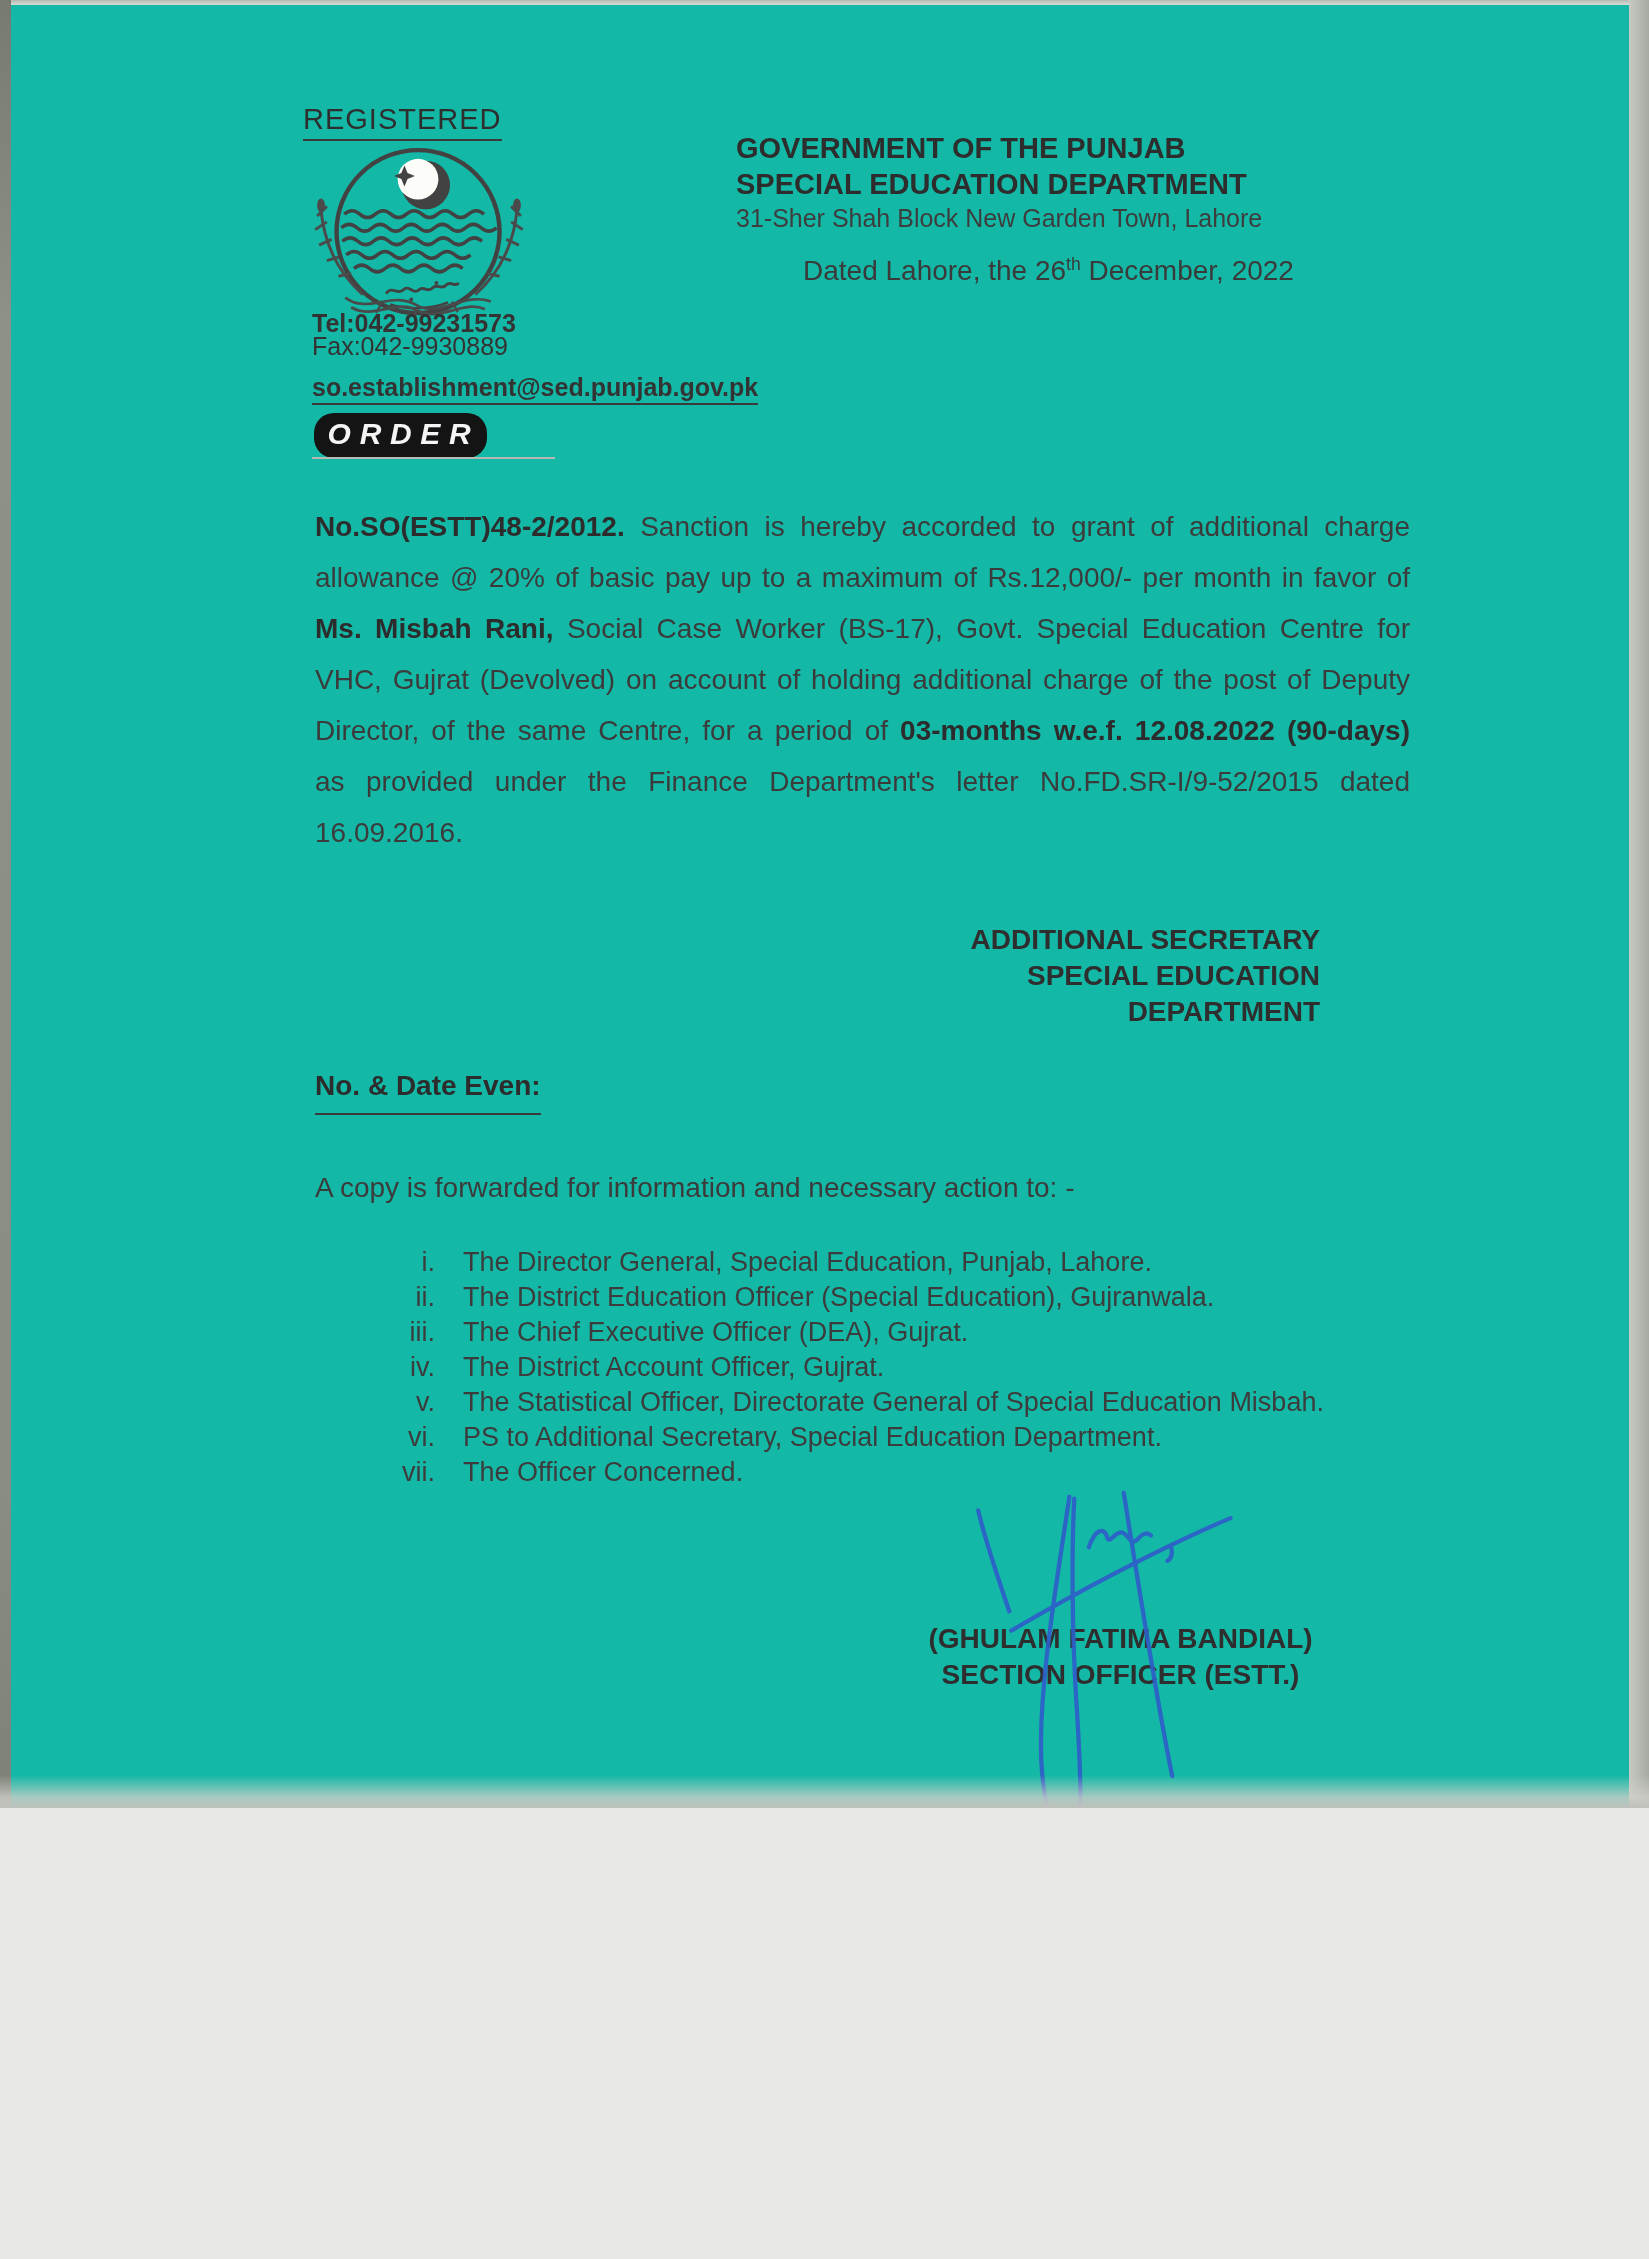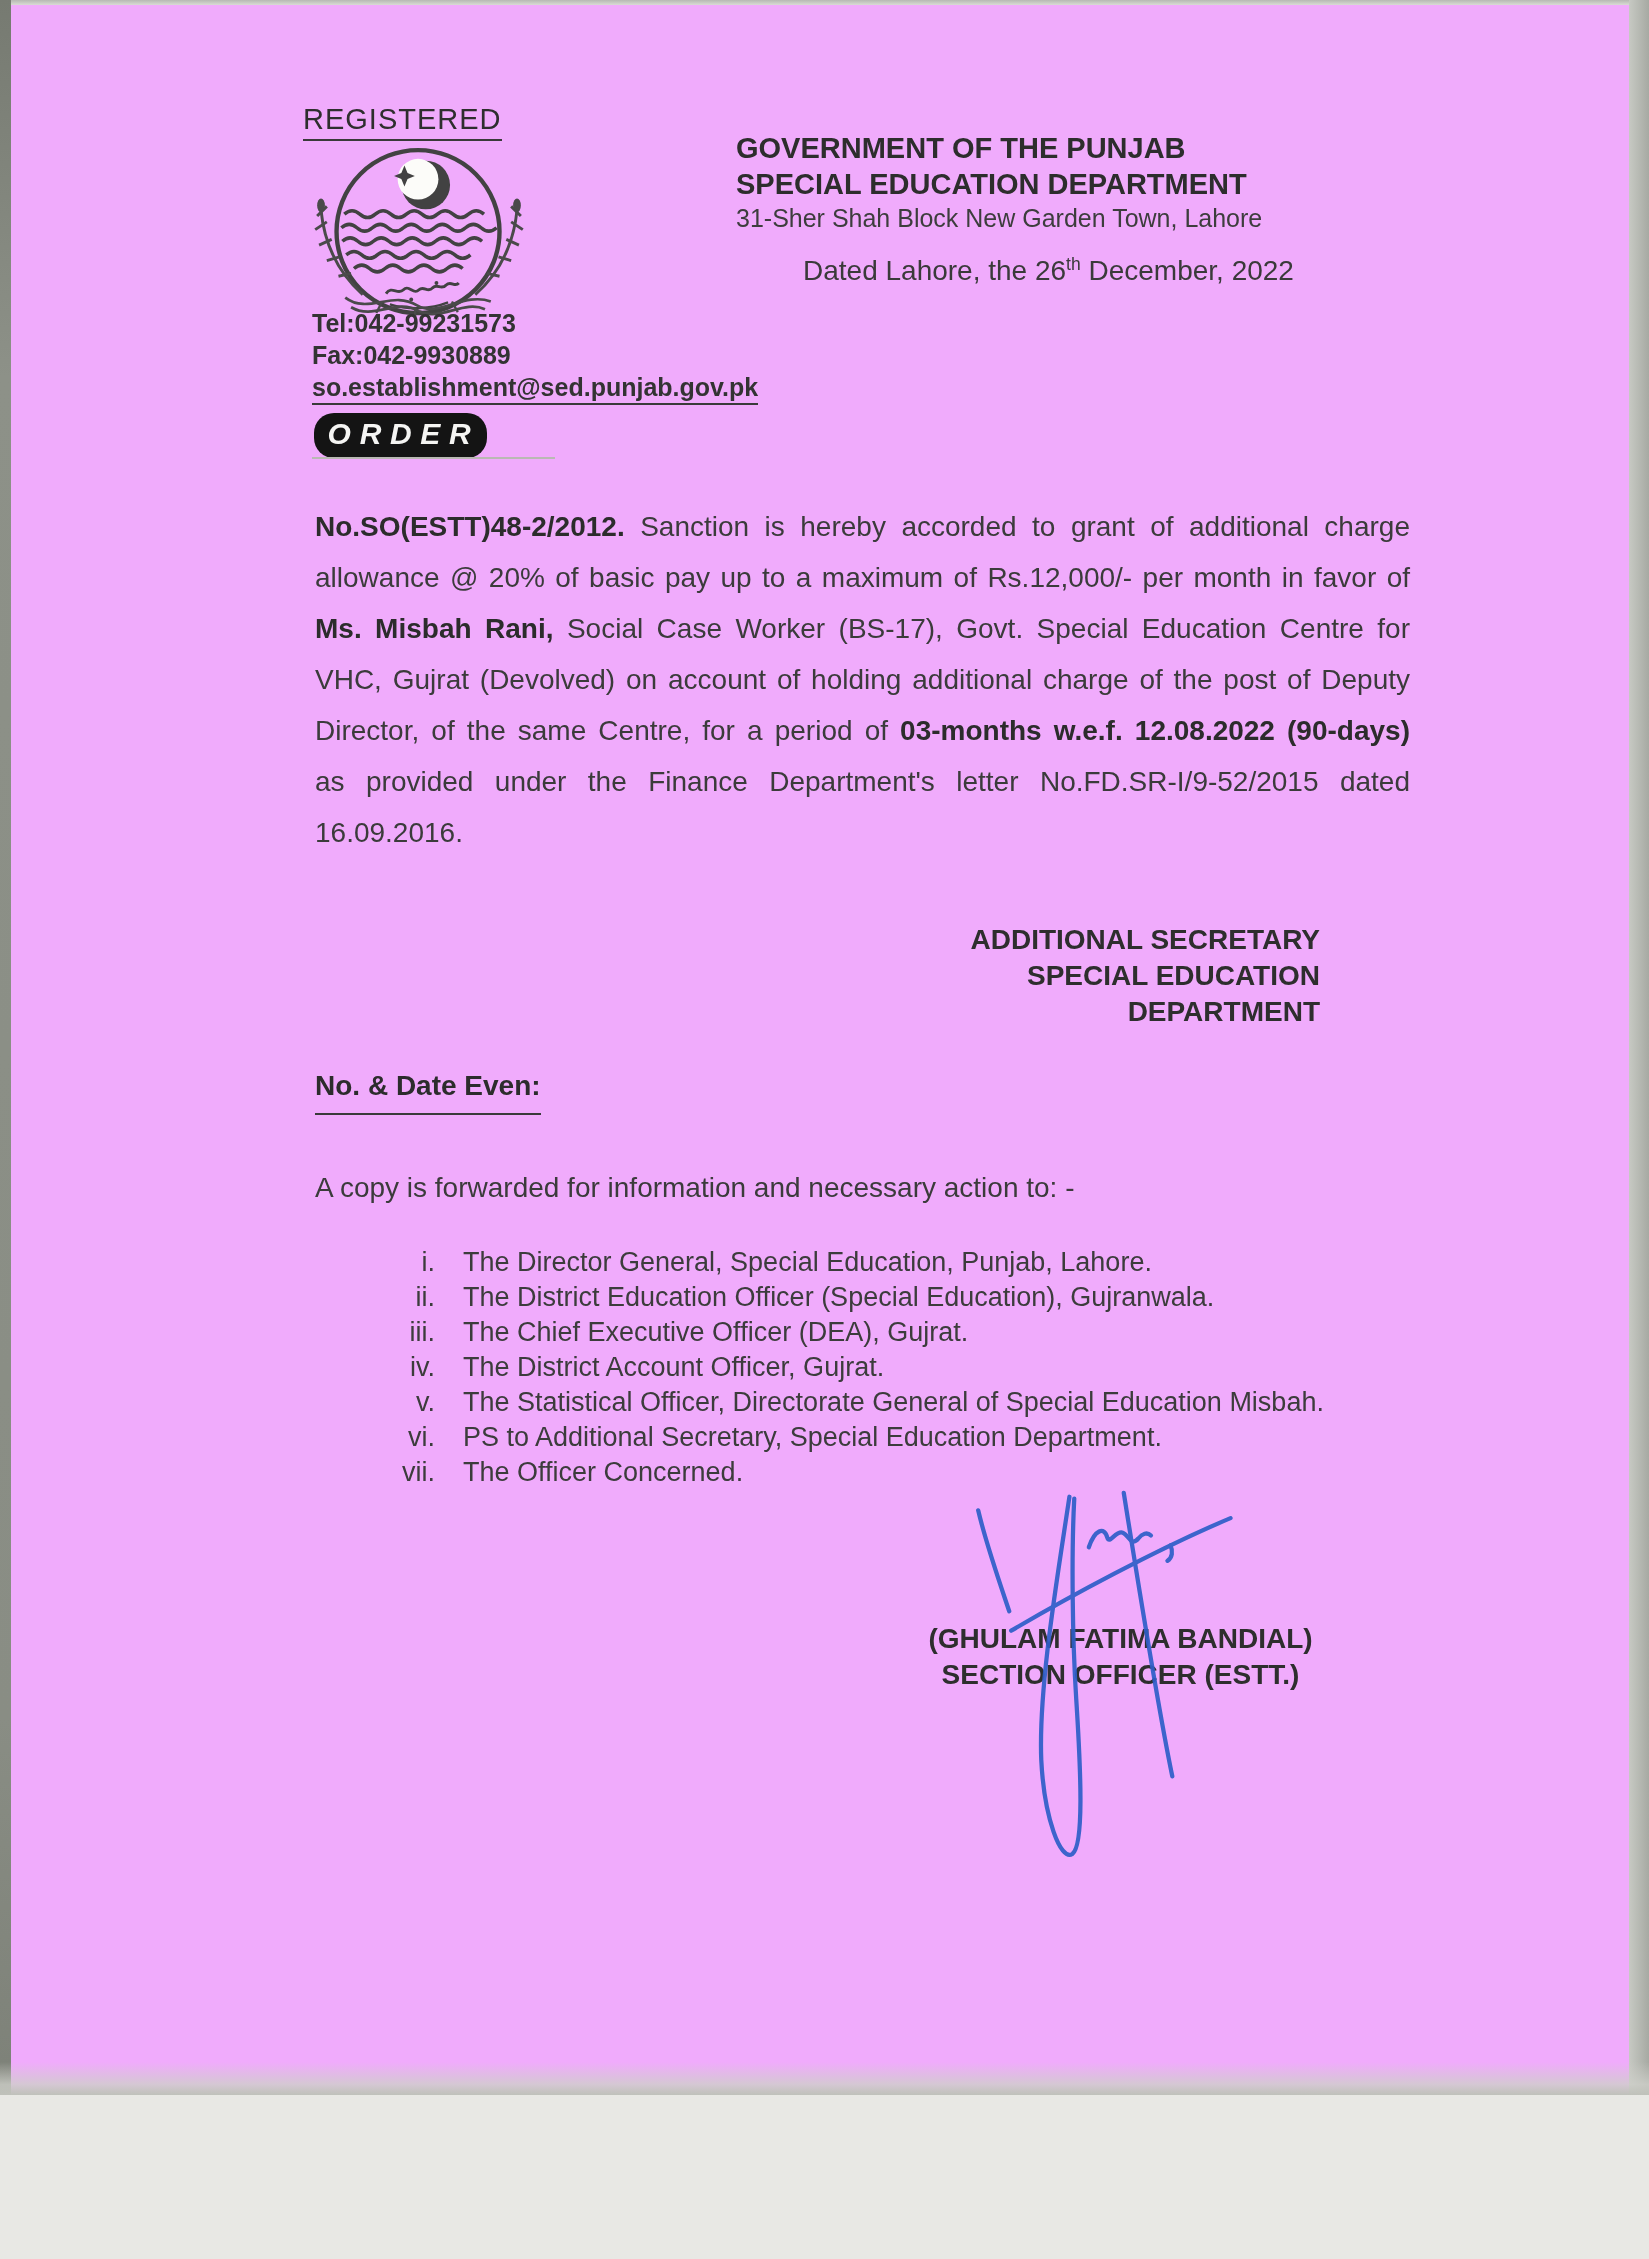--- a/index.html
+++ b/index.html
@@ -1,39 +1,39 @@
 <!DOCTYPE html>
 <html><head>
 <meta charset="utf-8">
 <style>
   html,body { margin:0; padding:0; background:#e8e8e4; }
   .page {
-    position:relative; width:1650px; height:2095px;
-    background:#f0abfc; overflow:hidden;
+    position:relative; width:1650px; height:1808px;
+    background:#14b8a6; overflow:hidden;
     font-family:"Liberation Sans", sans-serif;
     color:#3c3c3c;
   }
   
   .edge-left  { position:absolute; left:0; top:0; width:10.7px; height:100%;
     background:linear-gradient(180deg,#767a71,#8d9188 18%,#898d84 82%,#7d8178); z-index:9; }
   .edge-right { position:absolute; right:0; top:0; width:21.3px; height:100%;
     background:linear-gradient(90deg,#c7c9c3,#a5a8a1); z-index:9; }
   .edge-top   { position:absolute; left:10.7px; right:21.3px; top:0; height:4.9px;
     background:linear-gradient(180deg,#b6b9b2,#d9dbd5); z-index:9; }
   .edge-bottom{ position:absolute; left:0; bottom:0; width:100%; height:33px;
     background:linear-gradient(180deg,rgba(206,207,201,0),rgba(206,207,201,.8) 68%,#bfc1ba); z-index:9; }
 
   .abs { position:absolute; }
 
   
   .registered { left:303px; top:103px; font-size:29px; letter-spacing:1px;
     color:#2e2e2e; border-bottom:2.9px solid #3a3a3a; padding-bottom:2.9px; }
   .crest { left:289px; top:146px; width:260px; height:177px; }
   .tel   { left:312px; top:309px; font-size:25px; font-weight:600; color:#333; }
-  .fax   { left:312px; top:341px; font-size:25px; font-weight:700; color:#333; }
+  .fax   { left:312px; top:332px; font-size:25px; font-weight:400; color:#333; }
   .email { left:312px; top:373px; font-size:25px; font-weight:700; color:#333;
     border-bottom:2.9px solid #3a3a3a; padding-bottom:1px; }
 
   
   .dept-head { left:736px; top:130px; width:592px; color:#2d2d2d; }
   .dept-head .l1 { font-size:29px; font-weight:700; line-height:36px; }
   .dept-head .addr { font-size:25px; font-weight:400; color:#3d3d3d; margin-top:1.9px; }
   .date-line { left:803px; top:254px; font-size:28px; color:#3a3a3a; }
   .date-line sup { font-size:17.5px; }
 

